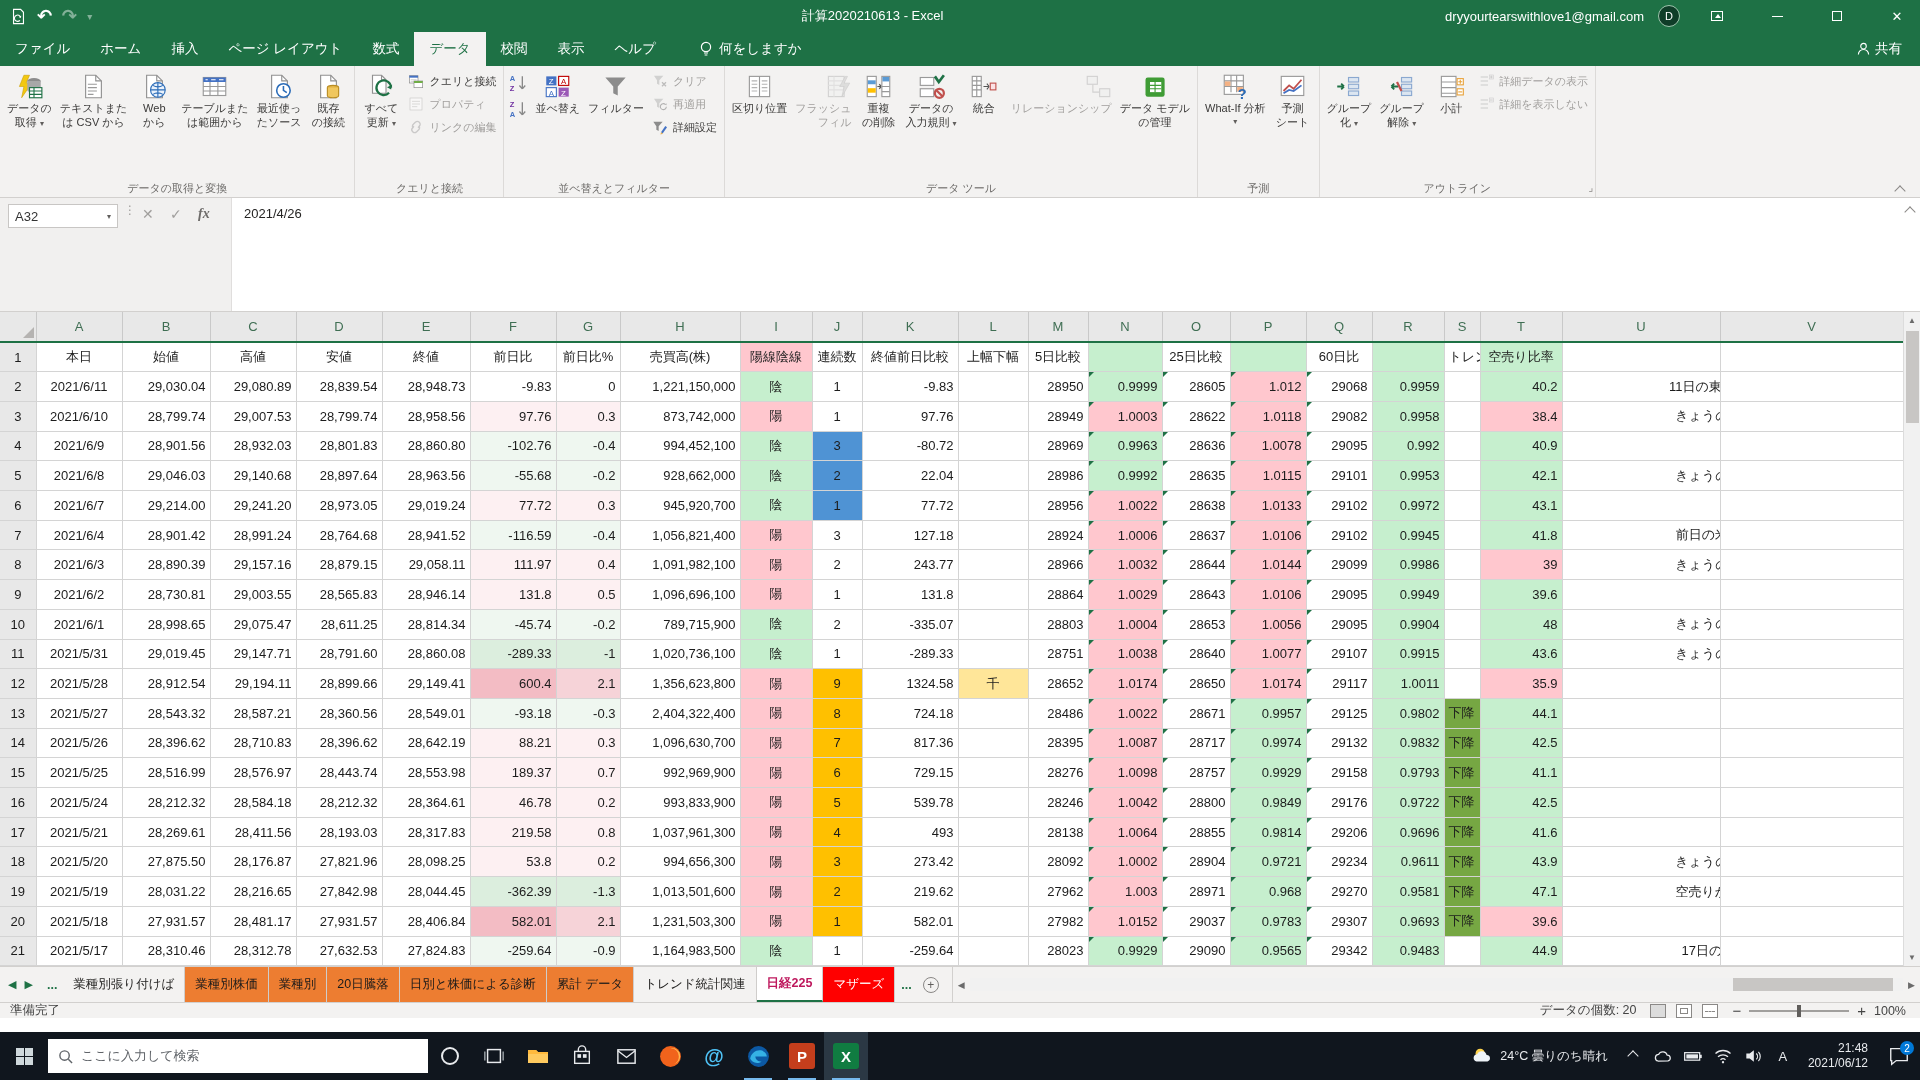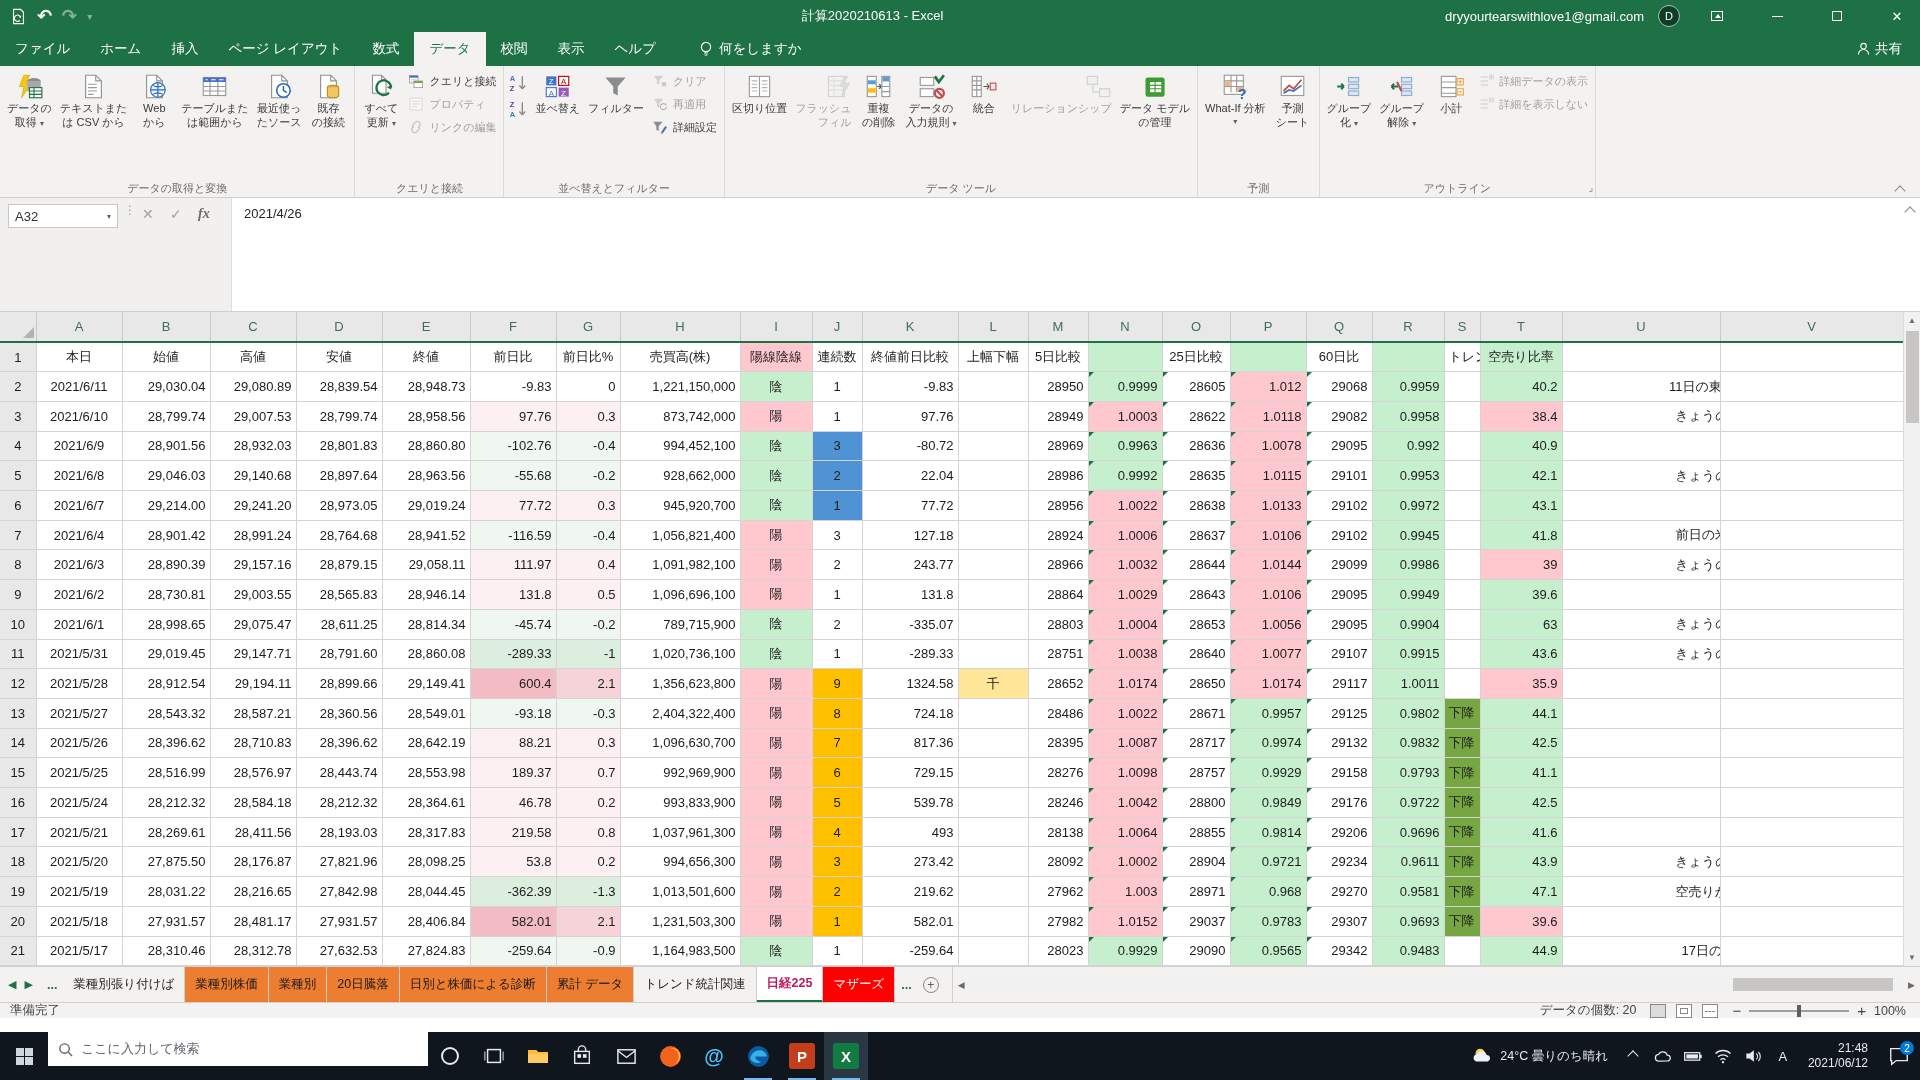--- a/index.html
+++ b/index.html
@@ -109,21 +109,21 @@
   .vi { width:16px; height:14px; border:1px solid #8a8886; position:relative; background:#fff; }
   .vi.sel { background:#dcdcdc; }
   .vi.pl::after { content:""; position:absolute; left:3px; right:3px; top:3px; bottom:3px; border:1px solid #8a8886; }
   .vi.pb::after { content:""; position:absolute; left:2px; right:2px; top:6px; border-top:1px dashed #8a8886; }
   .zoomctl { display:flex; align-items:center; gap:8px; }
   .ztrack { width:100px; height:2px; background:#a19f9d; position:relative; }
   .zthumb { position:absolute; left:48px; top:-5px; width:4px; height:12px; background:#605e5c; }
   .zpm { font-size:15px; color:#444; }
 
   
-  .taskbar { top:1032px; height:48px; background:#10161e; display:flex; align-items:flex-start; color:#e8eaed; }
+  .taskbar { top:1032px; height:48px; background:#10161e; display:flex; align-items:center; color:#e8eaed; }
   .startbtn { width:48px; height:48px; display:flex; align-items:center; justify-content:center; }
   .winlogo { display:grid; grid-template-columns:8px 8px; grid-template-rows:8px 8px; gap:1px; }
   .winlogo i { background:#cfd8dc; display:block; }
   .searchbox { width:380px; height:34px; background:#fff; display:flex; align-items:center; gap:8px; padding:0 10px; color:#5f6368; font-size:13px; }
   .tbicon { width:44px; height:48px; display:flex; align-items:center; justify-content:center; position:relative; }
   .tbicon.open::after { content:""; position:absolute; bottom:0; left:8px; right:8px; height:2px; background:#76b9ed; }
   .tbicon.active { background:#2b3844; }
   .appglyph { width:26px; height:26px; display:flex; align-items:center; justify-content:center; border-radius:3px; font-weight:bold; font-size:15px; }
   .tray { margin-left:auto; display:flex; align-items:center; gap:0; }
   .weather { display:flex; align-items:center; gap:7px; padding:0 10px; font-size:12.5px; white-space:nowrap; }
@@ -905,21 +905,21 @@
           <td class="c">2</td>
           <td class="r">-335.07</td>
           <td class="c"></td>
           <td class="r">28803</td>
           <td class="r p tri">1.0004</td>
           <td class="r tri">28653</td>
           <td class="r p tri">1.0056</td>
           <td class="r tri">29095</td>
           <td class="r g">0.9904</td>
           <td class="l"></td>
-          <td class="r g">63</td>
+          <td class="r g">48</td>
           <td class="l spill">
             <div class="uwrap">きょうの東京市場は</div>
           </td>
           <td></td>
         </tr>
         <tr>
           <td class="rownum">11</td>
           <td class="c">2021/5/31</td>
           <td class="r">29,019.45</td>
           <td class="r">29,147.71</td>

